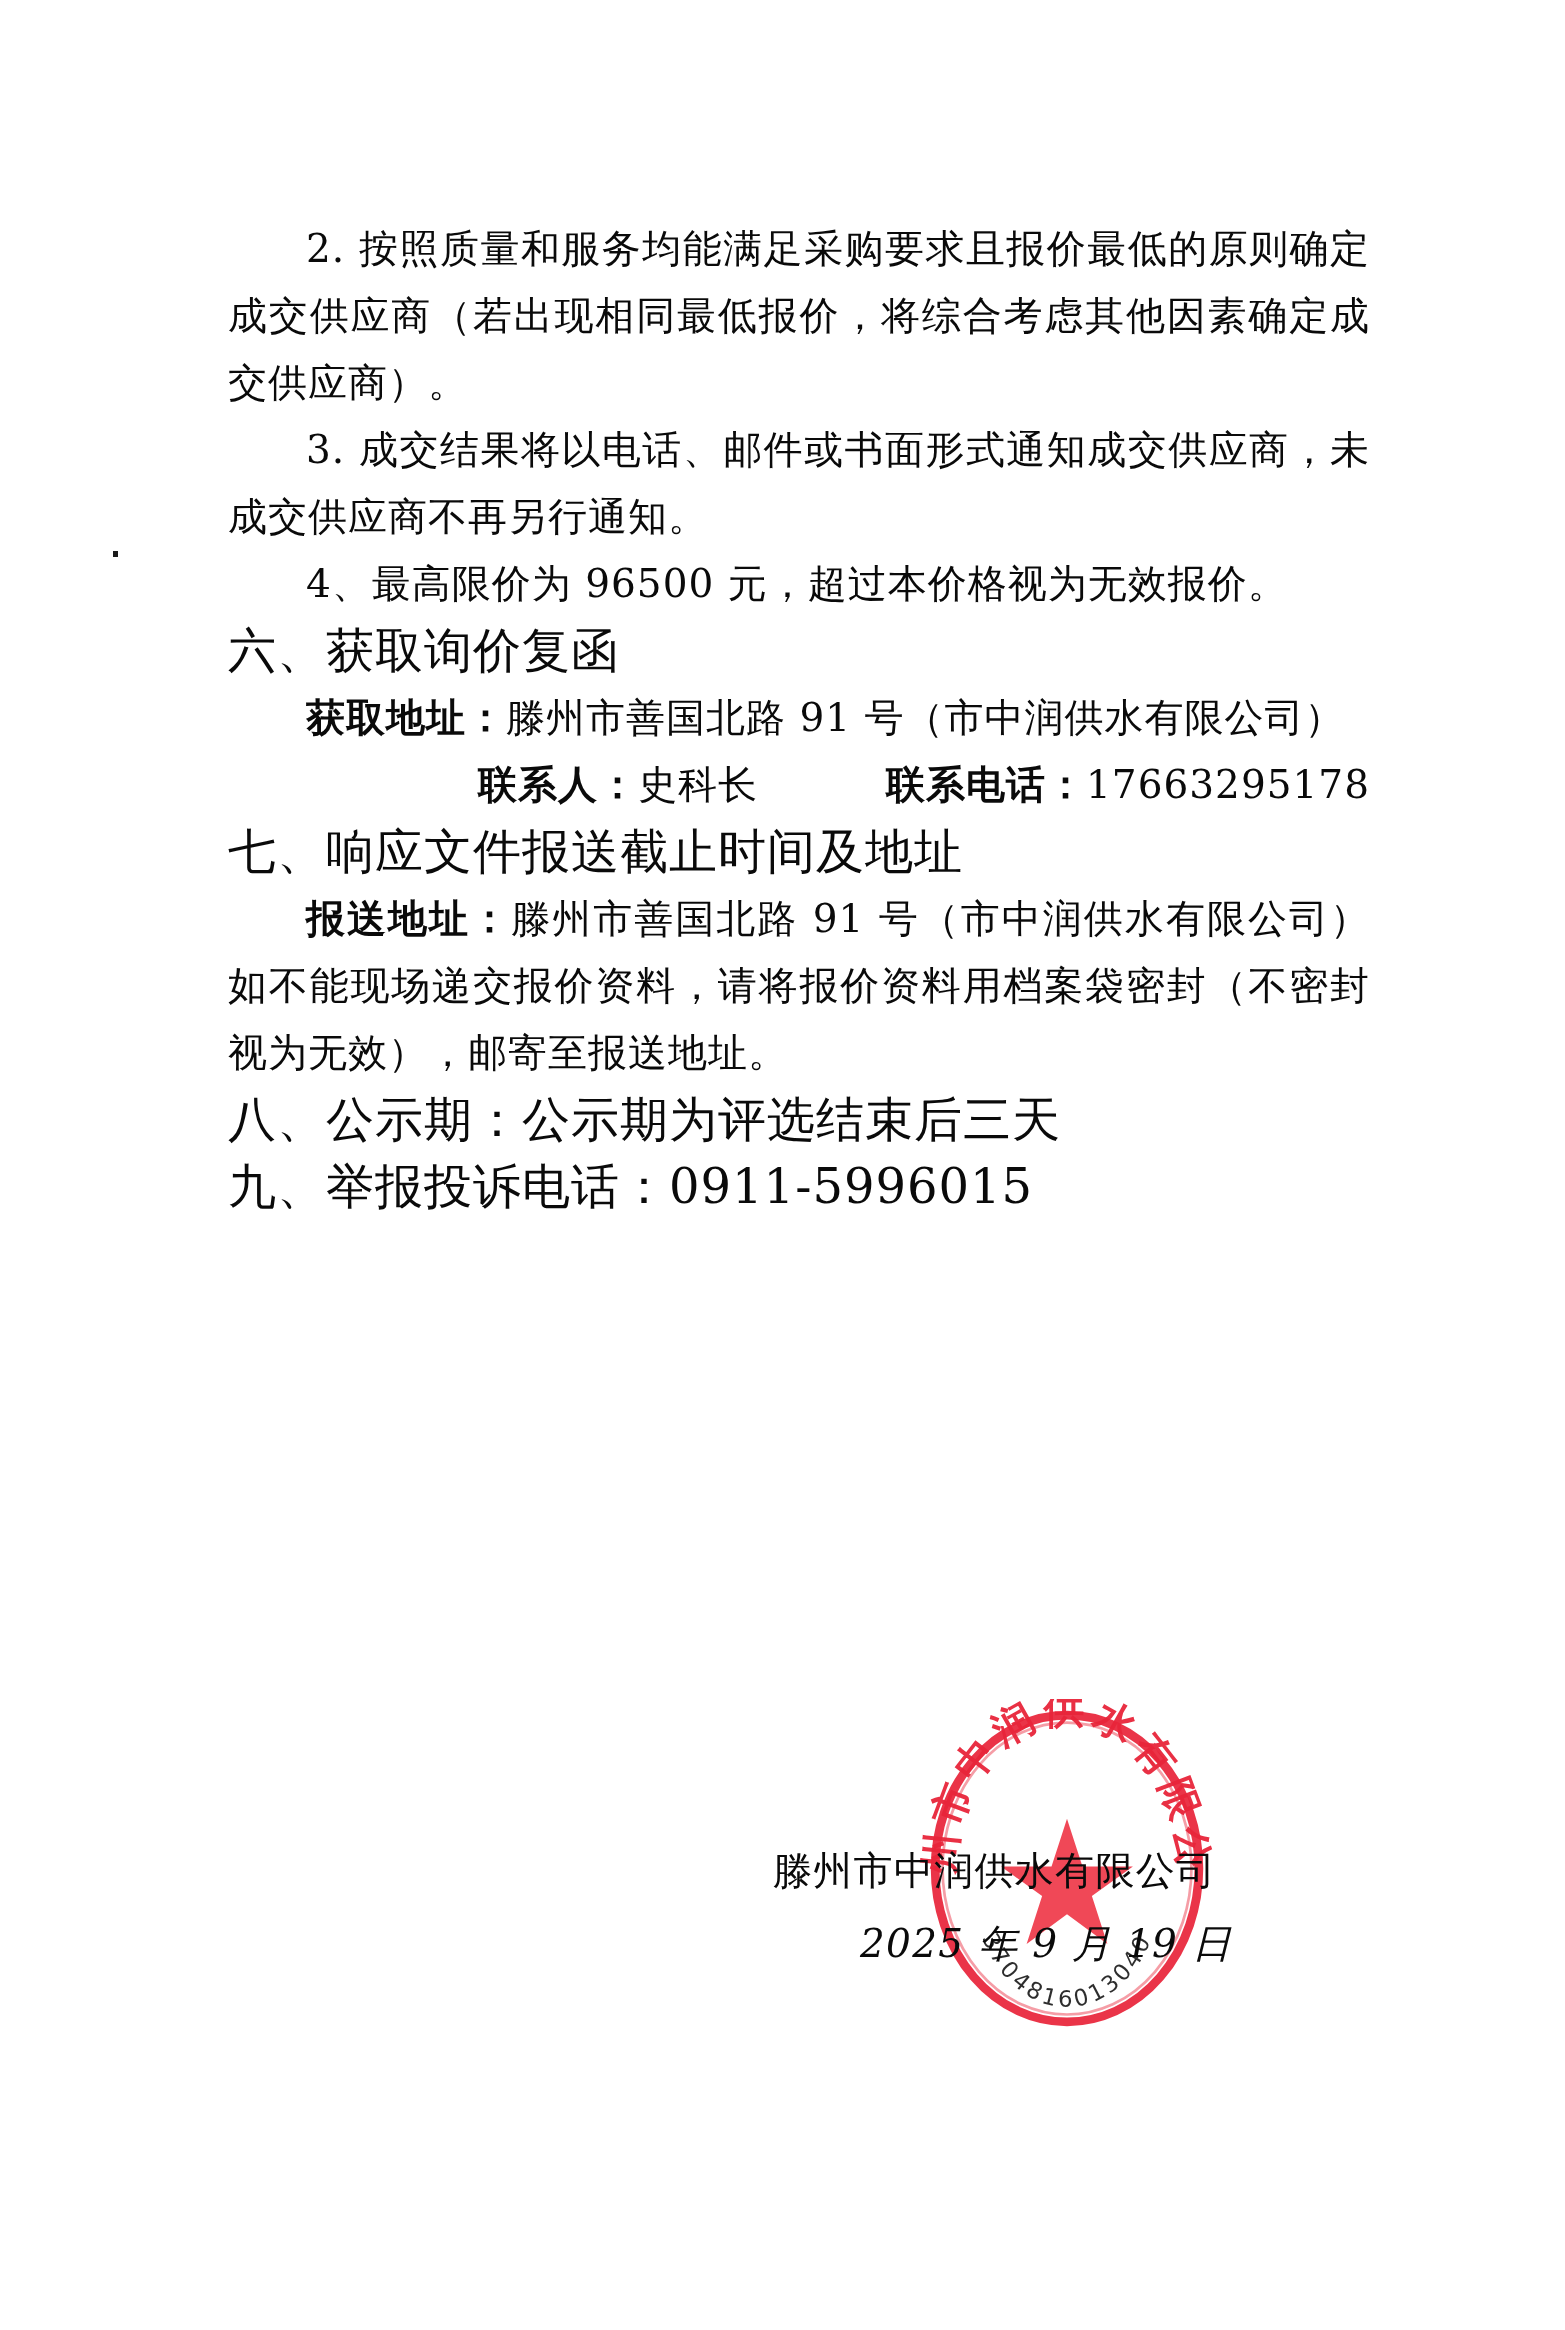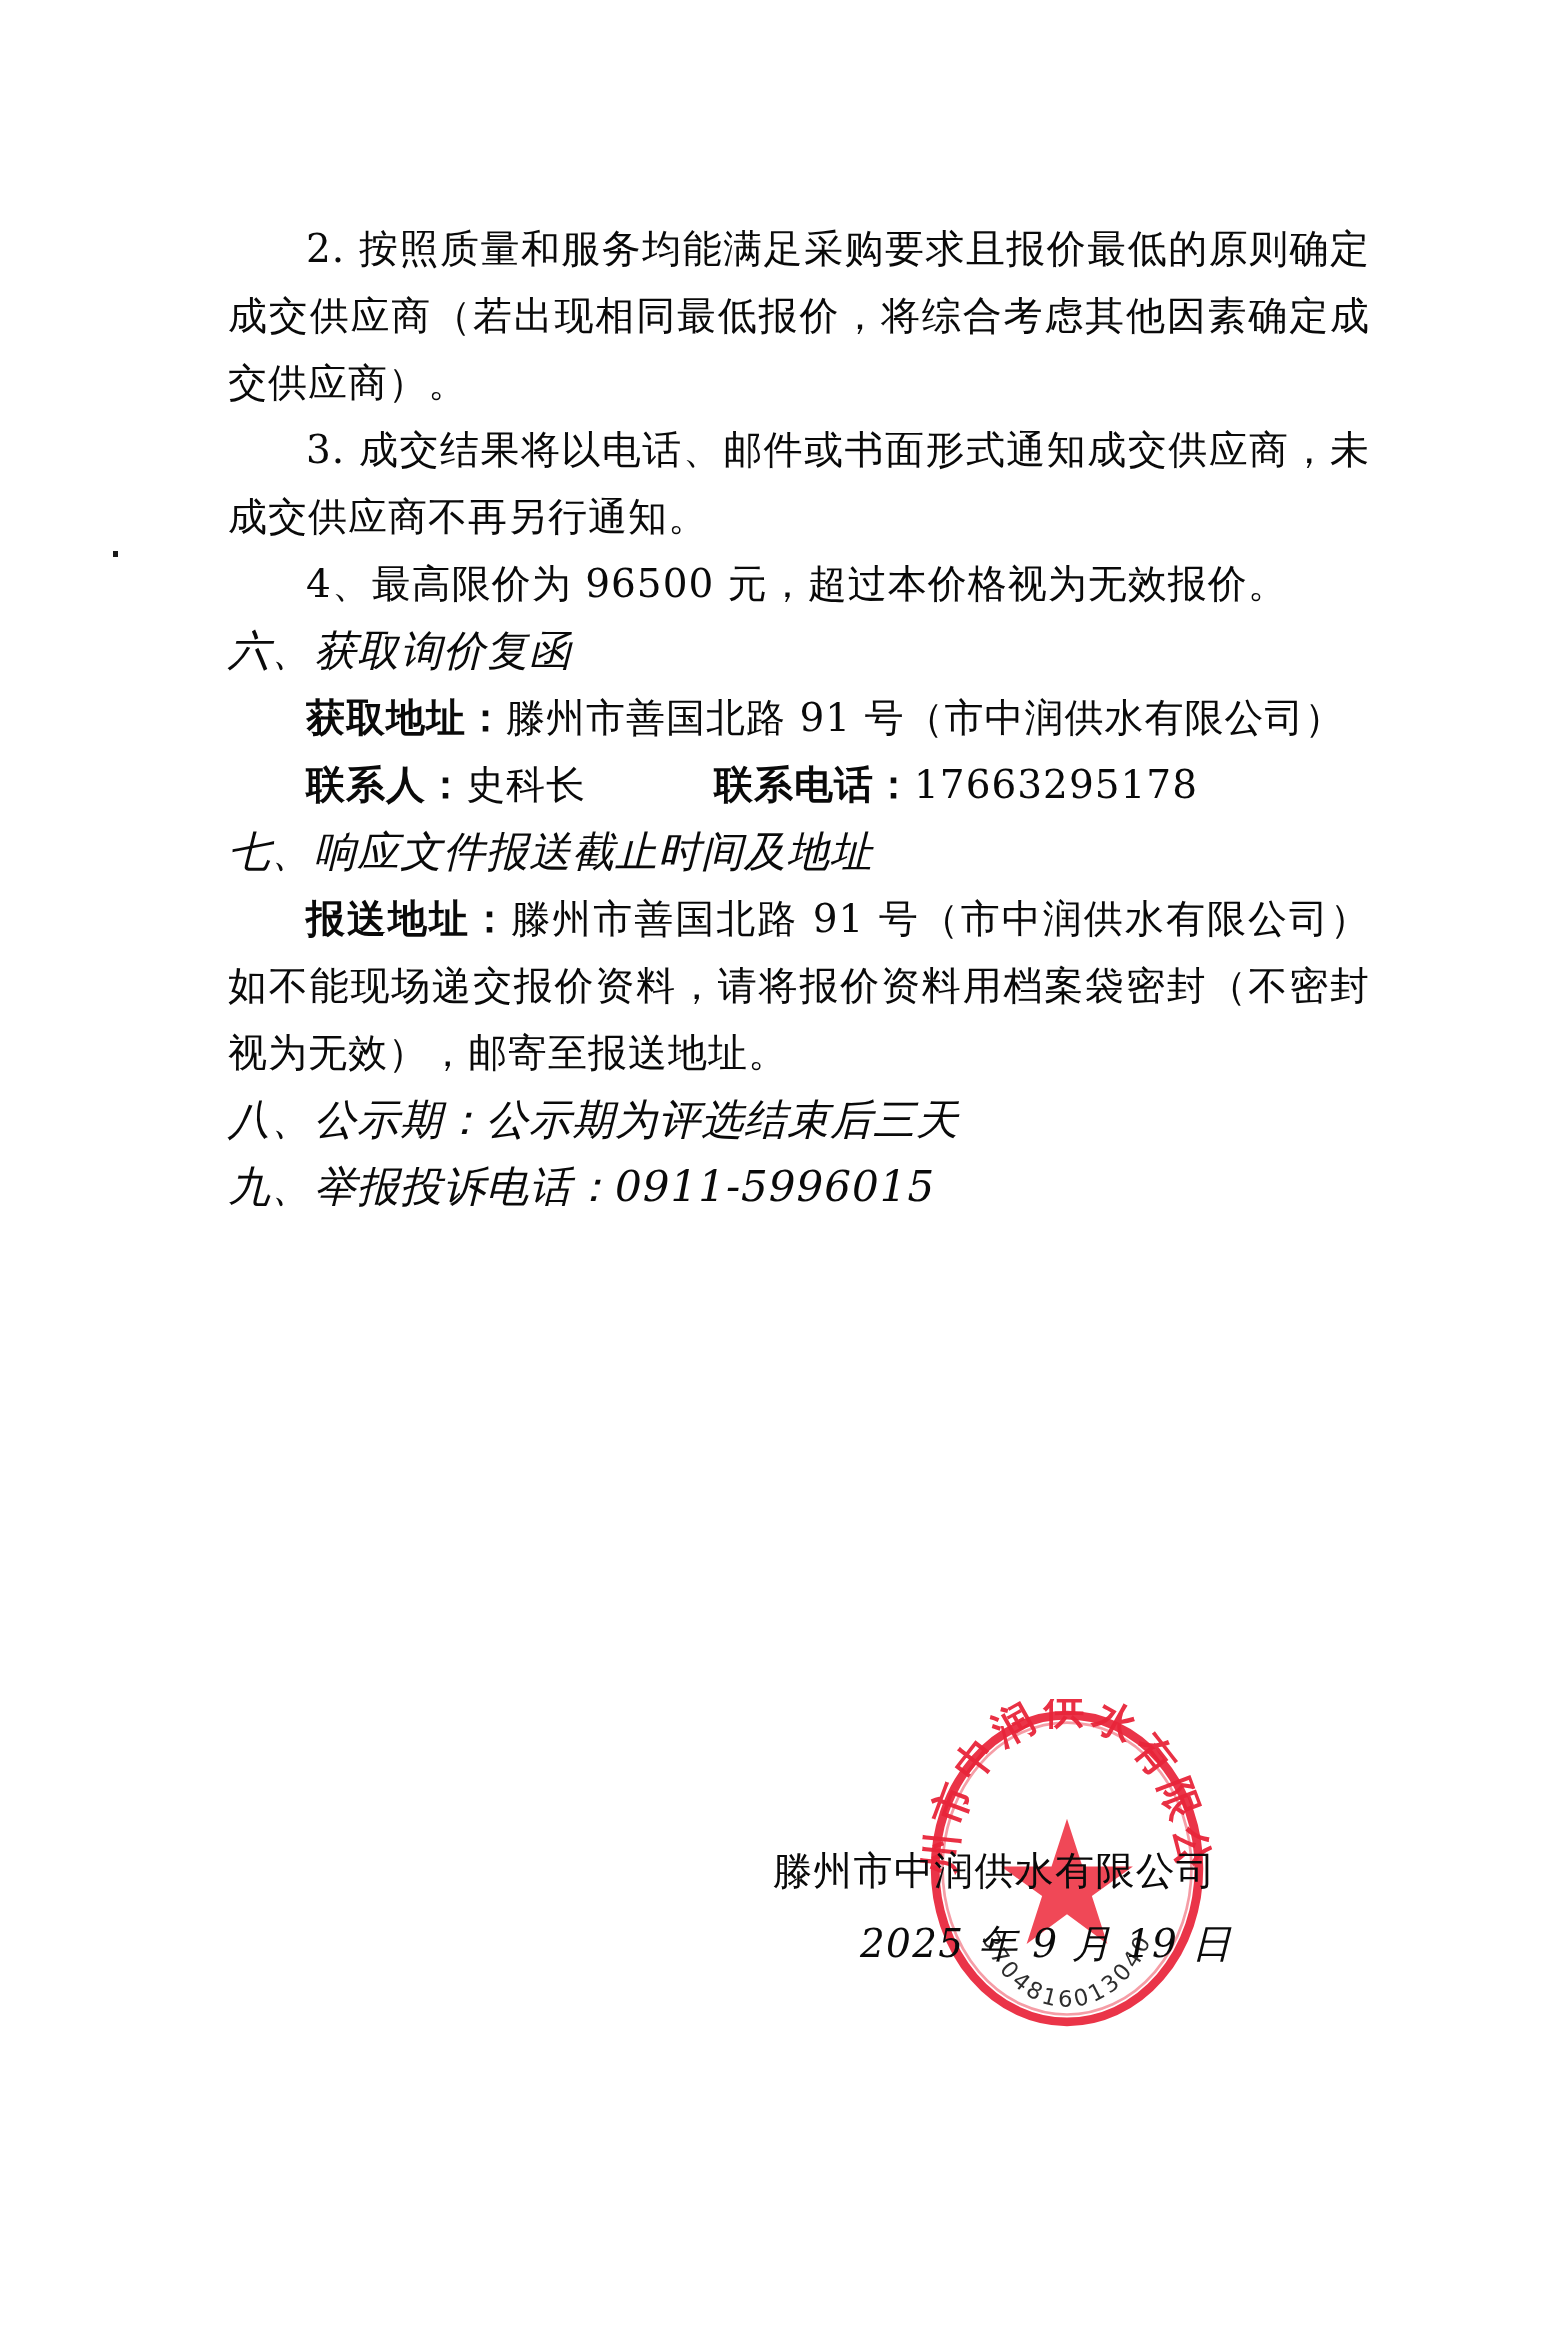--- a/index.html
+++ b/index.html
@@ -37,39 +37,39 @@
     text-align: justify;
     text-justify: inter-character;
     letter-spacing: 1px;
     margin: 0 0 0 0;
     word-break: break-all;
     text-indent: 78px;
   }
 
   
   .section-head {
-    font-size: 42px;
+    font-size: 48px;
     line-height: 67px;
     letter-spacing: 1px;
     text-indent: 0;
     margin: 0;
     white-space: nowrap;
-    font-style: italic;
   }
 
   .b { font-weight: 700; }
 
   
   .contact-row {
     font-size: 39px;
     line-height: 67px;
     letter-spacing: 1px;
     text-indent: 78px;
     margin: 0;
     white-space: nowrap;
+    text-align: right;
   }
   .contact-gap { display: inline-block; width: 128px; }
 
   
   .speck {
     position: absolute;
     left: 113px;
     top: 551px;
     width: 4.7px;
     height: 6px;

